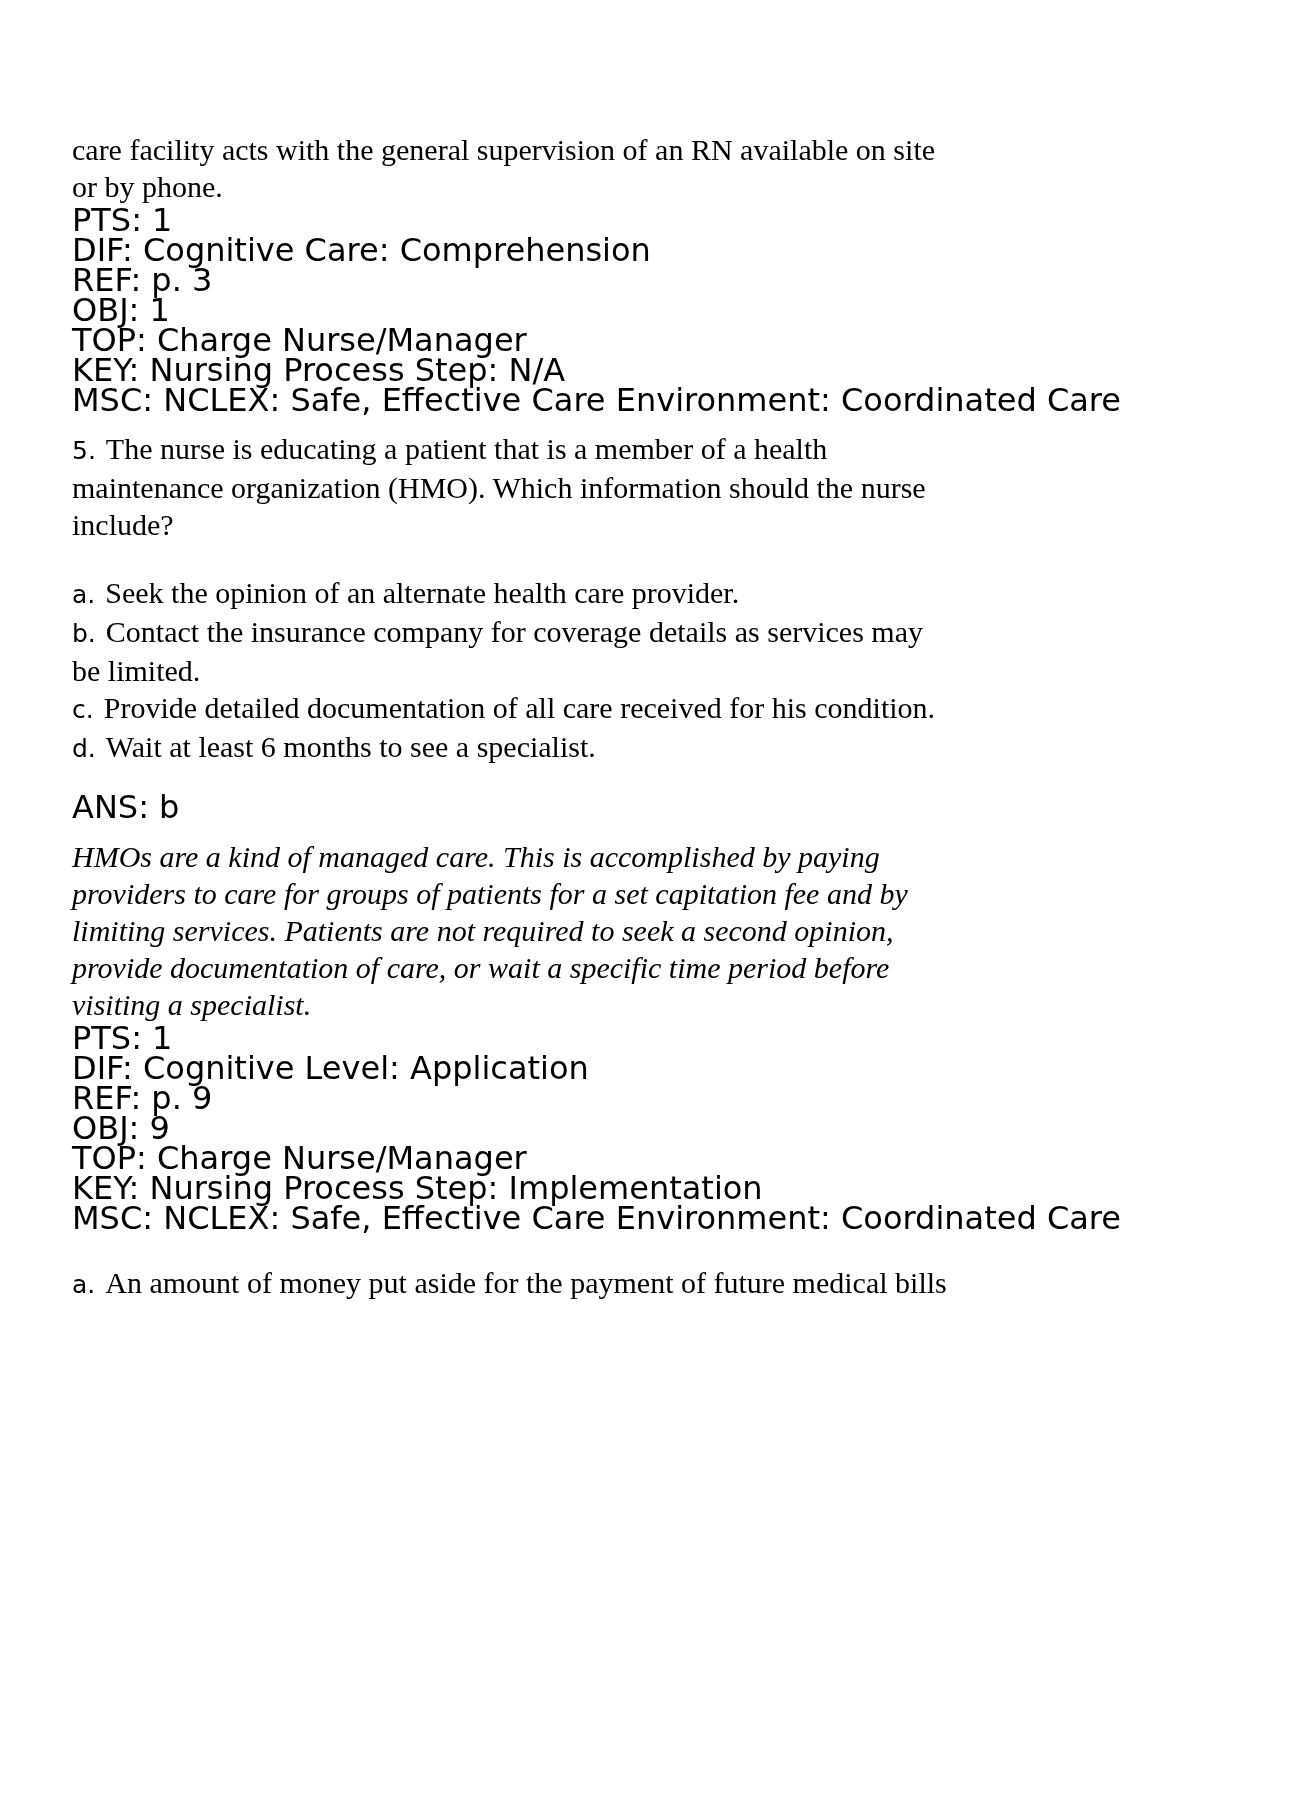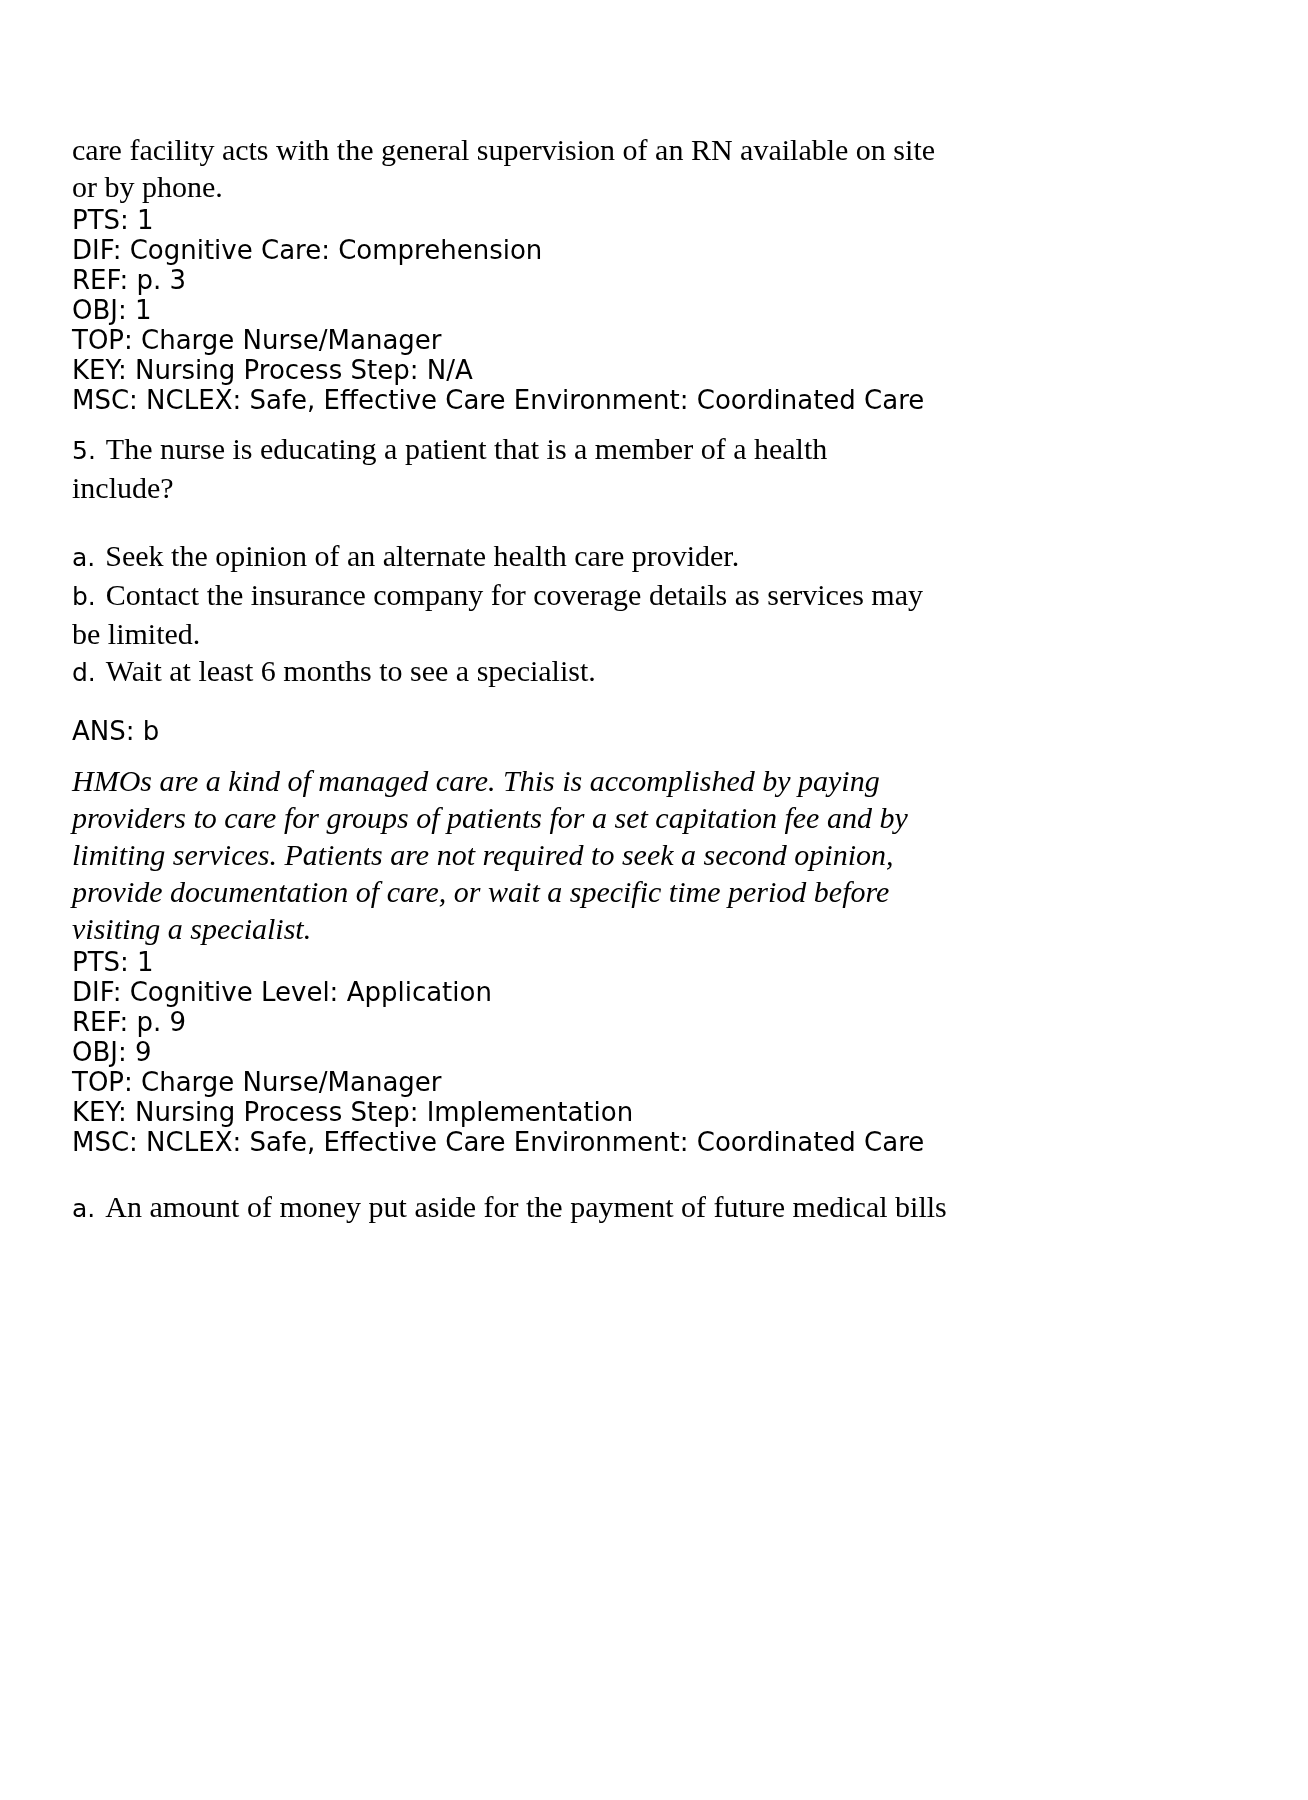--- a/index.html
+++ b/index.html
@@ -13,21 +13,21 @@
     padding: 131px 70px 0 72px;
     overflow: hidden;
   }
   .serif {
     font-family: "Liberation Serif", serif;
     font-size: 30px;
     line-height: 37px;
   }
   .sans {
     font-family: "DejaVu Sans", sans-serif;
-    font-size: 26px;
+    font-size: 32px;
     line-height: 30px;
   }
   .line { white-space: nowrap; }
   
   .prefix {
     font-family: "DejaVu Sans", sans-serif;
     font-size: 25px;
     margin-right: 10px;
   }
   .metadata .line { white-space: nowrap; }
@@ -51,30 +51,34 @@
     <div class="line">DIF: Cognitive Care: Comprehension</div>
     <div class="line">REF: p. 3</div>
     <div class="line">OBJ: 1</div>
     <div class="line">TOP: Charge Nurse/Manager</div>
     <div class="line">KEY: Nursing Process Step: N/A</div>
     <div class="line">MSC: NCLEX: Safe, Effective Care Environment: Coordinated Care</div>
   </div>
 
   <div class="serif question-block">
     <div class="line"><span class="prefix">5.</span><span>The nurse is educating a patient that is a member of a health</span></div>
+    <div class="line">maintenance organization (HMO). Which information should the nurse</div>
     <div class="line">include?</div>
   </div>
 
   <div class="serif options-block">
     <div>
       <div class="line"><span class="prefix">a.</span><span>Seek the opinion of an alternate health care provider.</span></div>
     </div>
     <div>
       <div class="line"><span class="prefix">b.</span><span>Contact the insurance company for coverage details as services may</span></div>
       <div class="line">be limited.</div>
+    </div>
+    <div>
+      <div class="line"><span class="prefix">c.</span><span>Provide detailed documentation of all care received for his condition.</span></div>
     </div>
     <div>
       <div class="line"><span class="prefix">d.</span><span>Wait at least 6 months to see a specialist.</span></div>
     </div>
   </div>
 
   <div class="sans answer-line">
     <div class="line">ANS: b</div>
   </div>
 

